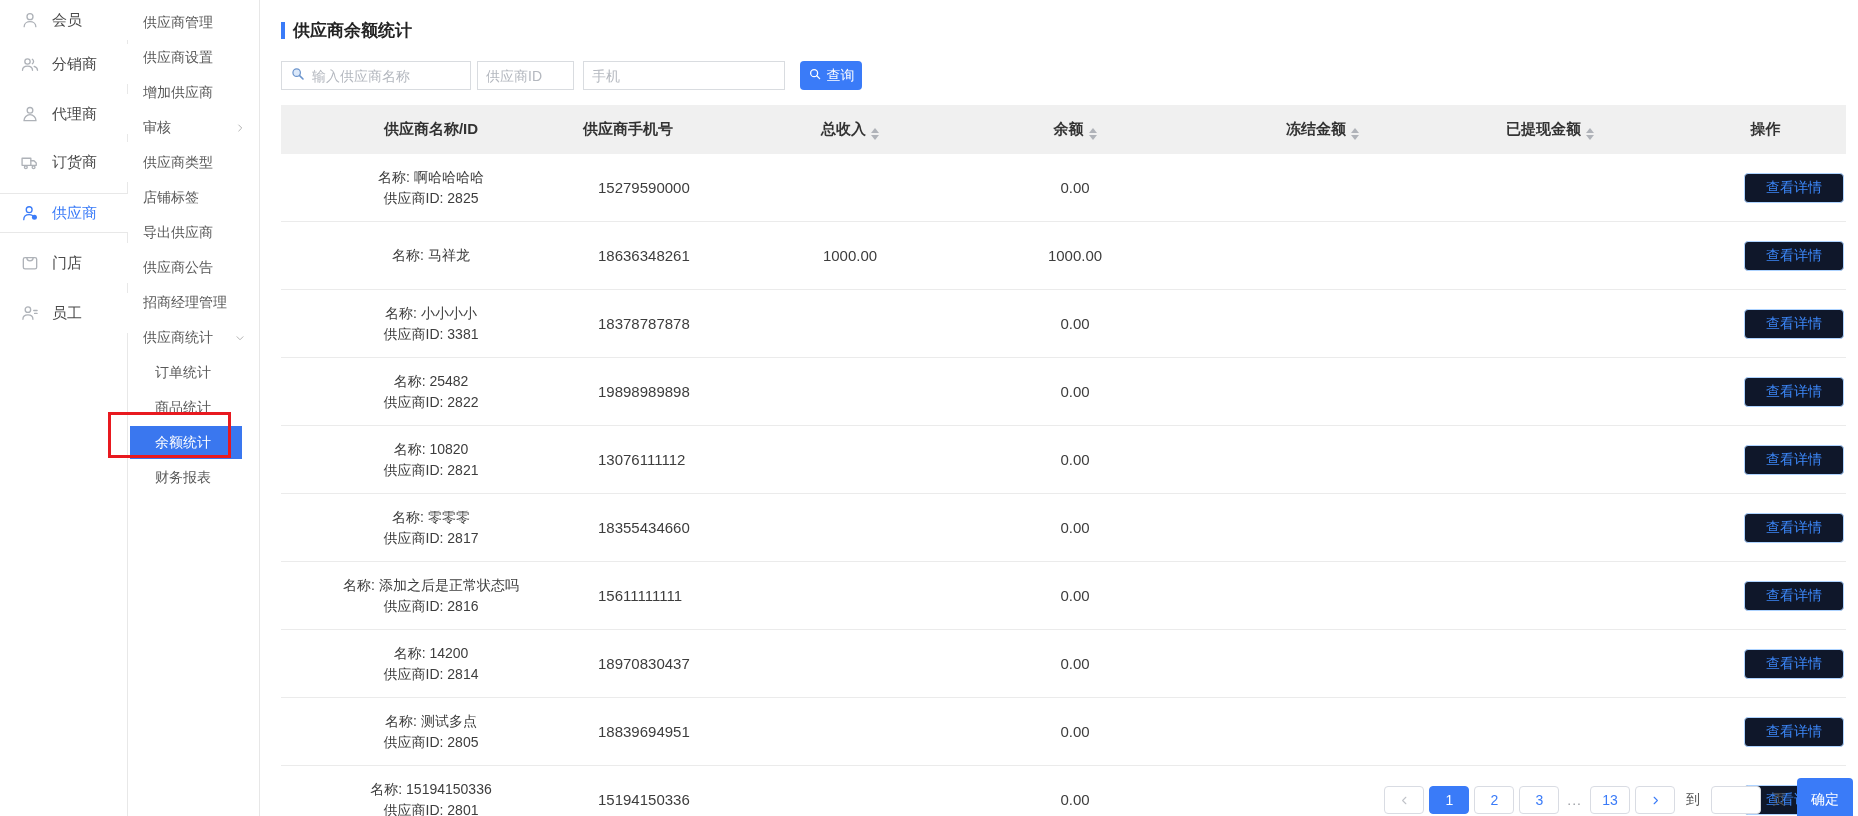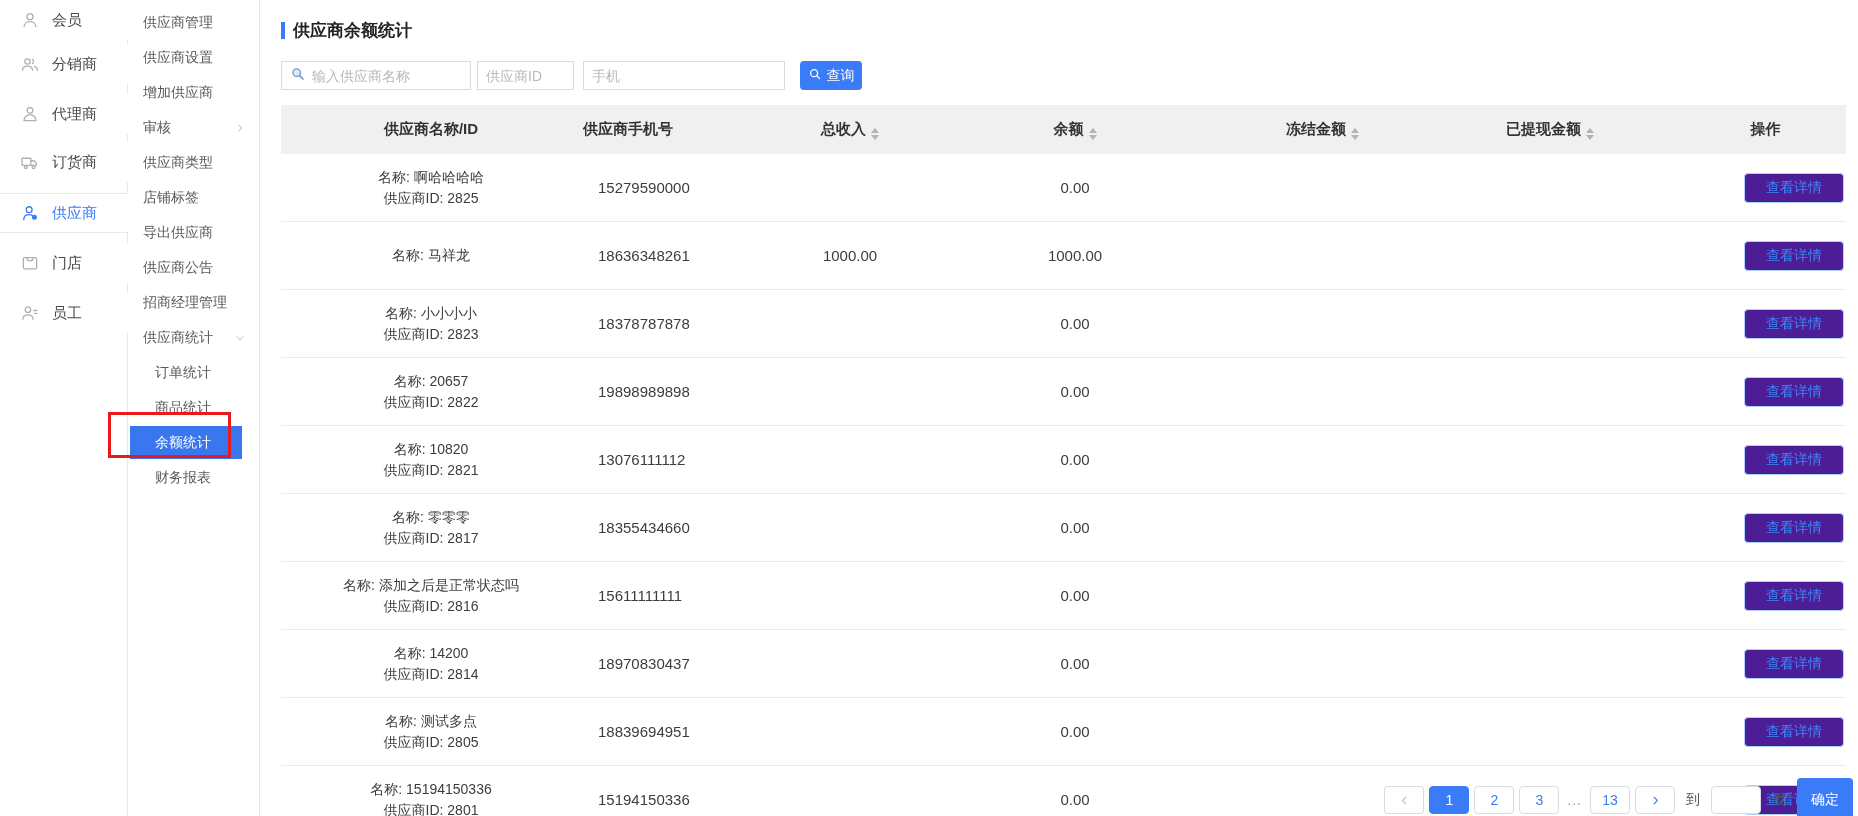--- a/index.html
+++ b/index.html
@@ -62,21 +62,21 @@
   .th.left { text-align:left; padding-left:2px; }
   .sort { display:inline-flex; flex-direction:column; gap:2px; margin-left:5px; vertical-align:1px; }
   .sort i { display:block; width:0; height:0; border-left:4px solid transparent; border-right:4px solid transparent; }
   .sort .up { border-bottom:5px solid #b0b3b9; }
   .sort .dn { border-top:5px solid #b0b3b9; }
   .trow { height:68px; border-bottom:1px solid #ebebeb; font-size:15px; color:#3d3d3d; background:#fff; }
   .td { text-align:center; }
   .td.left { text-align:left; padding-left:17px; }
   .name-cell { font-size:14px; line-height:21px; color:#3d3d3d; }
   .action-cell { text-align:right; padding-right:2px; }
-  .detail-btn { width:100px; height:30px; background:#4c1d95; border:1px solid #aed3ff; border-radius:4px;
+  .detail-btn { width:100px; height:30px; background:#0f172a; border:1px solid #aed3ff; border-radius:4px;
     color:#3c87f8; font-size:14px; font-family:inherit; cursor:pointer; }
 
   
   .pagination { position:absolute; right:5px; top:778px; display:flex; align-items:center; gap:5px; }
   .page-btn { min-width:40px; height:28px; display:flex; align-items:center; justify-content:center;
     border:1px solid #d9dce3; border-radius:4px; background:#fff; color:#3a7bf8; font-size:14px;
     font-family:inherit; cursor:pointer; }
   .page-btn.current { background:#3a7bf8; border-color:#3a7bf8; color:#fff; }
   .page-btn.prev { color:#c0c3c9; }
   .page-btn svg { width:13px; height:13px; fill:none; stroke:currentColor; stroke-width:2;
@@ -270,32 +270,32 @@
             <div class="td left">18636348261</div>
             <div class="td">1000.00</div>
             <div class="td">1000.00</div>
             <div class="td"></div>
             <div class="td"></div>
             <div class="td action-cell"><button class="detail-btn">查看详情</button></div>
           </div>
           <div class="trow grid-row">
             <div class="td name-cell">
               <div>名称: 小小小小</div>
-              <div>供应商ID: 2823</div>
+              <div>供应商ID: 3381</div>
             </div>
             <div class="td left">18378787878</div>
             <div class="td"></div>
             <div class="td">0.00</div>
             <div class="td"></div>
             <div class="td"></div>
             <div class="td action-cell"><button class="detail-btn">查看详情</button></div>
           </div>
           <div class="trow grid-row">
             <div class="td name-cell">
-              <div>名称: 20657</div>
+              <div>名称: 25482</div>
               <div>供应商ID: 2822</div>
             </div>
             <div class="td left">19898989898</div>
             <div class="td"></div>
             <div class="td">0.00</div>
             <div class="td"></div>
             <div class="td"></div>
             <div class="td action-cell"><button class="detail-btn">查看详情</button></div>
           </div>
           <div class="trow grid-row">

